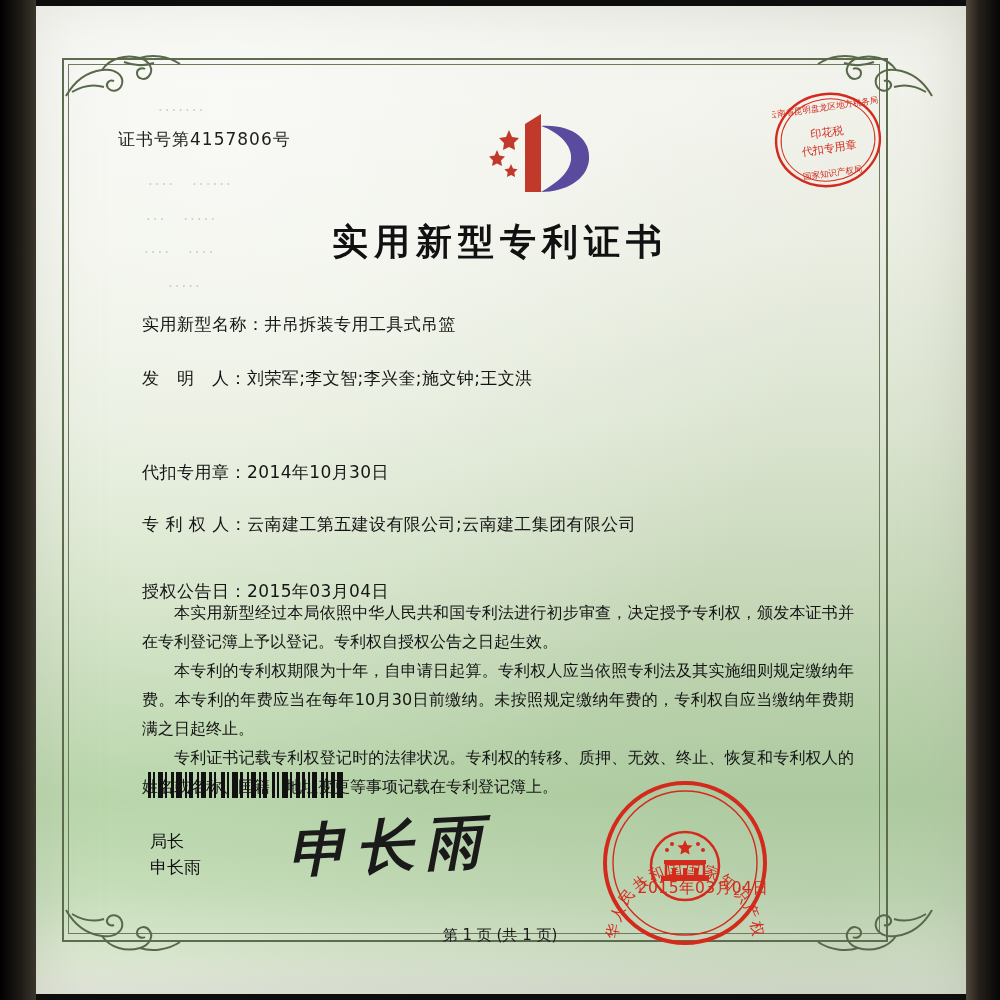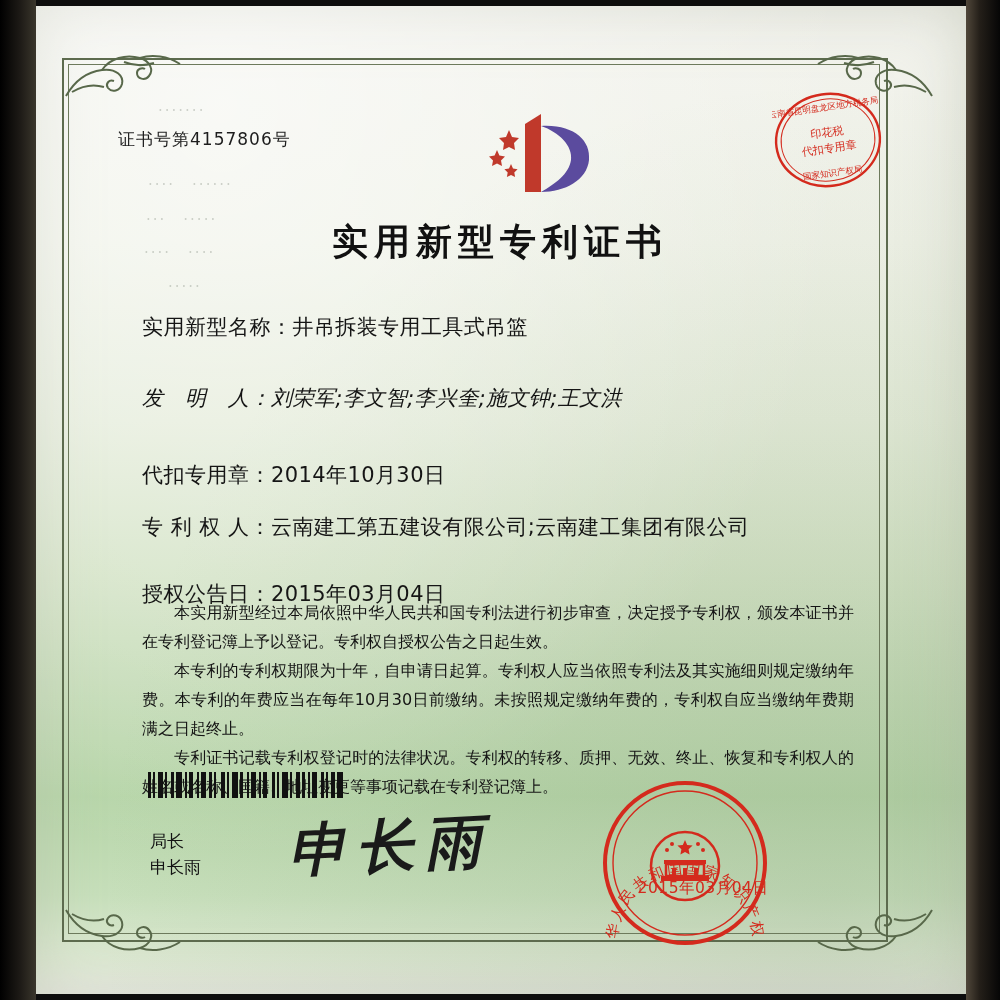--- a/index.html
+++ b/index.html
@@ -108,29 +108,29 @@
     font-weight: bold;
     letter-spacing: 6px;
     color: #111;
     font-family: "DejaVu Sans", sans-serif;
   }
 
   
   .field {
     position: absolute;
     left: 142px;
-    font-size: 21px;
+    font-size: 17px;
     color: #151515;
     white-space: nowrap;
     font-family: "DejaVu Sans", sans-serif;
   }
   .field .lab { letter-spacing: 0.5px; }
   .field .val { letter-spacing: 0.4px; }
   #f0 { top: 313px; }
-  #f1 { top: 384px; font-style: italic; }
+  #f1 { top: 367px; }
   #f2 { top: 417px; }
   #f3 { top: 461px; }
   #f4 { top: 513px; }
   #f5 { top: 580px; }
 
   
   #body-text {
     position: absolute;
     left: 142px; top: 598px;
     width: 712px;
@@ -427,14 +427,15 @@
           <circle cx="-13" cy="-22" r="2"></circle>
           <circle cx="-18" cy="-16" r="2"></circle>
           <circle cx="13" cy="-22" r="2"></circle>
           <circle cx="18" cy="-16" r="2"></circle>
         </g>
       </g>
     </svg>
   </div>
   <div id="seal-date">2015年03月04日</div>
 
+  <div id="page-footer">第 1 页 (共 1 页)</div>
 
 </div>
 
 </body></html>

